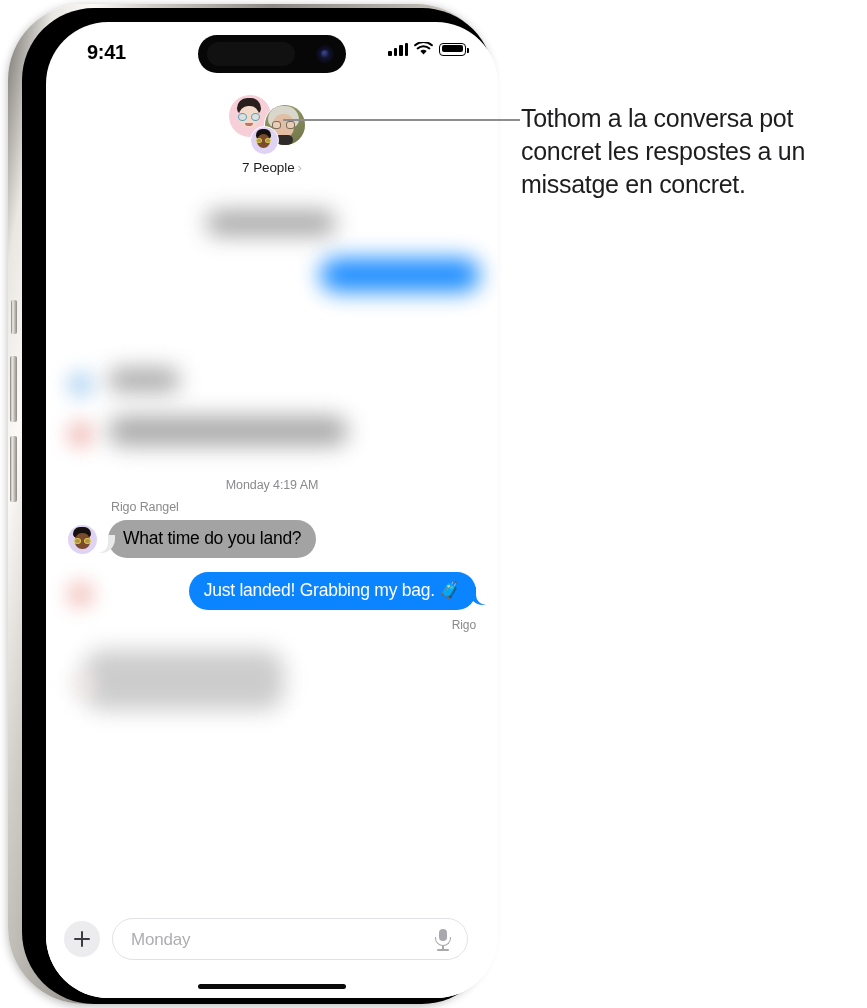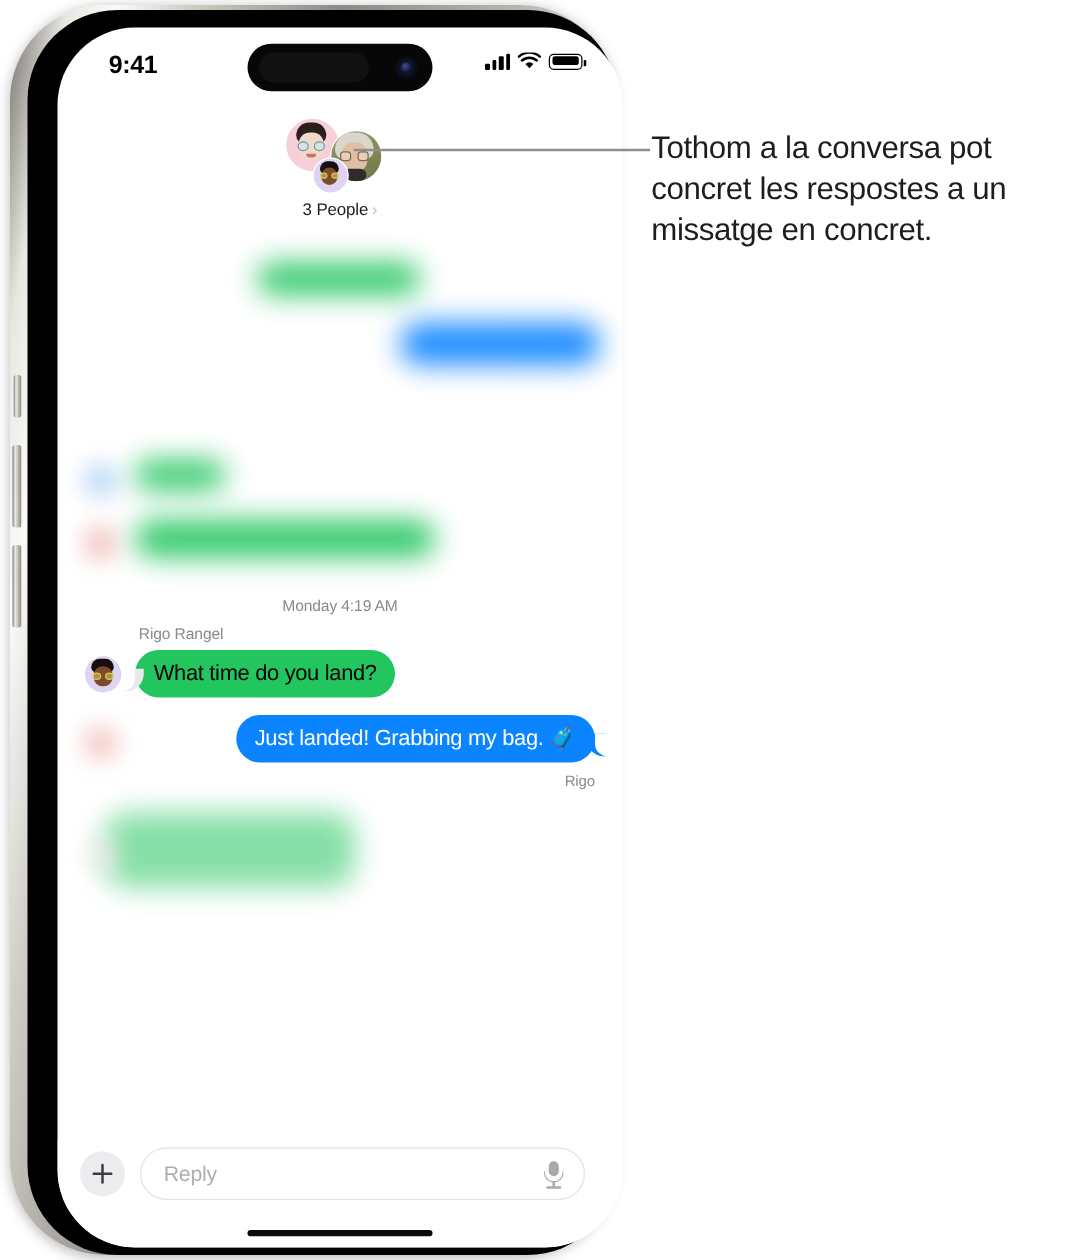--- a/index.html
+++ b/index.html
@@ -247,21 +247,21 @@
   .bubble {
     position: absolute;
     border-radius: 19px;
     padding: 8px 15px;
     font-size: 17.5px;
     line-height: 1.25;
     letter-spacing: -0.25px;
     max-width: 320px;
     box-sizing: border-box;
   }
-  .bubble-in  { background: #22c55e; color: #000; }
+  .bubble-in  { background: #a3a3a3; color: #000; }
   .bubble-out { background: #0b84ff; color: #fff; }
 
   .tail-in, .tail-out { position:absolute; width:16px; height:18px; }
   .tail-in::before {
     content:''; position:absolute; left:0; bottom:0;
     width:16px;height:18px; background:#e9e9eb;
     border-bottom-right-radius:14px;
   }
   .tail-in::after {
     content:''; position:absolute; left:-1px; bottom:0;
@@ -470,21 +470,21 @@
               <div class="m-c-hair"></div>
               <div class="m-c-face"></div>
               <div class="m-c-gl">
                   <i></i>
                   <i></i>
                 </div>
             </div>
           </div>
 
           <div class="people-row">
-            <span class="people-label">3 People</span>
+            <span class="people-label">7 People</span>
             <span class="chev">›</span>
           </div>
         </div>
 
         <div class="msg-list">
 
           <div class="bubble bubble-in blur-heavy" style="left:160px; top:38px; width:130px; height:26px;"></div>
 
           <div class="bubble bubble-out blur-heavy" style="right:18px; top:86px; width:160px; height:34px;"></div>
 
@@ -519,21 +519,21 @@
 
           <div class="bubble bubble-in blur-heavy" style="left:38px; top:478px; width:200px; height:60px; opacity:0.55;"></div>
 
           <div class="row-avatar blur-med" style="left:22px; top:498px; background:#efe6e3; opacity:0.6;"></div>
         </div>
 
         <div class="input-bar">
           <div class="plus-btn"></div>
 
           <div class="reply-field">
-            <span class="reply-text">Reply</span>
+            <span class="reply-text">Monday</span>
             <div class="mic">
               <div class="mic-cap"></div>
               <div class="mic-arc"></div>
               <div class="mic-stem"></div>
               <div class="mic-base"></div>
             </div>
           </div>
 
           <div class="home-ind"></div>
         </div>

